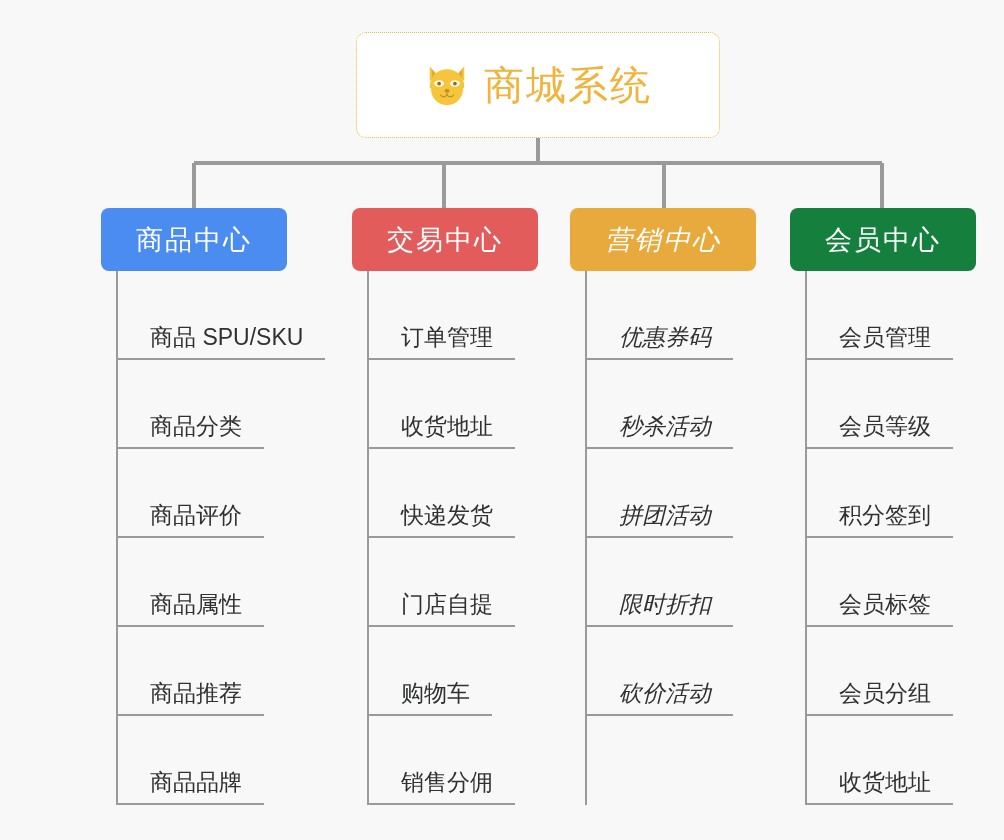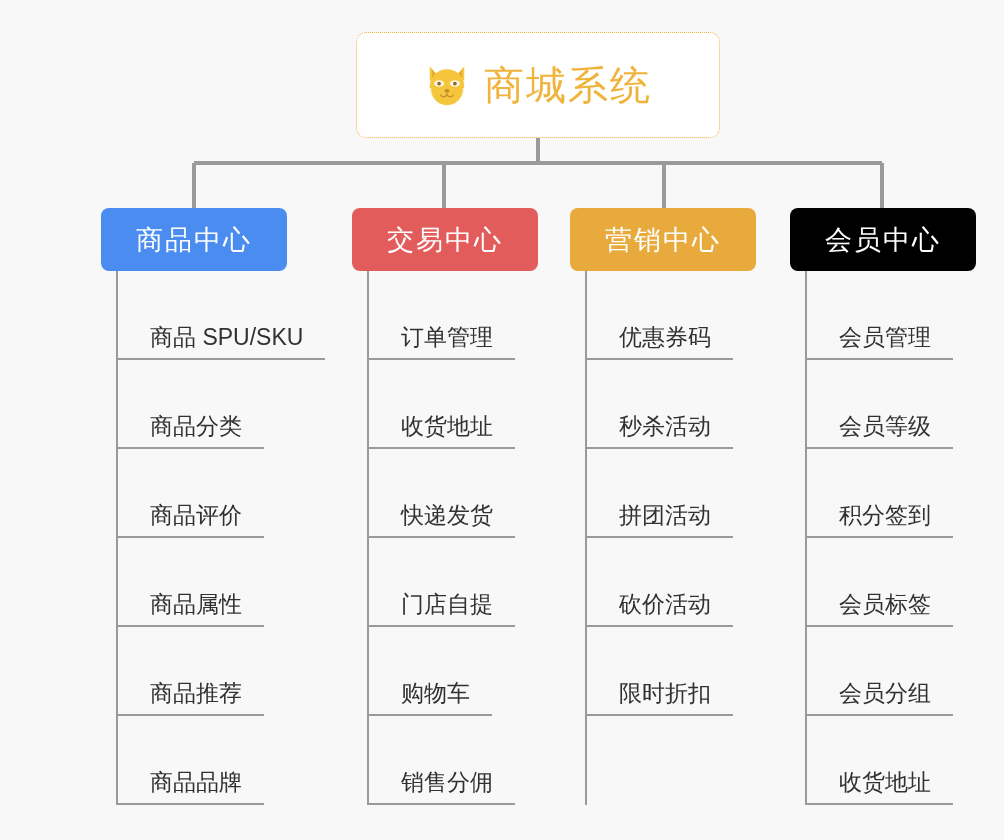--- a/index.html
+++ b/index.html
@@ -106,21 +106,21 @@
   .leaf-label {
     font-size: 23px;
     color: #303133;
     white-space: nowrap;
     line-height: 1.1;
   }
 
   
   .col-0 { left: 57px;  width: 186px; }
   .col-1 { left: 308px; width: 186px; }
-  .col-2 { left: 526px; width: 186px; }
+  .col-2 { left: 526px; width: 186px; font-style: italic; }
   .col-3 { left: 746px; width: 186px; }
 </style>
 </head>
 <body>
 
 <div id="canvas">
 
   <div class="root-node">
     <svg class="root-icon" viewBox="0 0 64 64" aria-hidden="true">
       <path d="M8 6 L8 26 L20 20 Z" fill="#f5c63c"></path>
@@ -248,33 +248,33 @@
           <span class="leaf-label">秒杀活动</span>
         </span>
       </div>
       <div class="leaf-item">
         <span class="leaf-inner">
           <span class="leaf-label">拼团活动</span>
         </span>
       </div>
       <div class="leaf-item">
         <span class="leaf-inner">
+          <span class="leaf-label">限时折扣</span>
+        </span>
+      </div>
+      <div class="leaf-item">
+        <span class="leaf-inner">
           <span class="leaf-label">砍价活动</span>
         </span>
       </div>
-      <div class="leaf-item">
-        <span class="leaf-inner">
-          <span class="leaf-label">限时折扣</span>
-        </span>
-      </div>
     </div>
   </div>
 
   <div class="column col-3">
-    <div class="col-header" style="background:#000000;">
+    <div class="col-header" style="background:#15803d;">
       <span>会员中心</span>
     </div>
     <div class="leaf-list">
       <div class="leaf-spine" style="height:534px;"></div>
       <div class="leaf-item">
         <span class="leaf-inner">
           <span class="leaf-label">会员管理</span>
         </span>
       </div>
       <div class="leaf-item">

